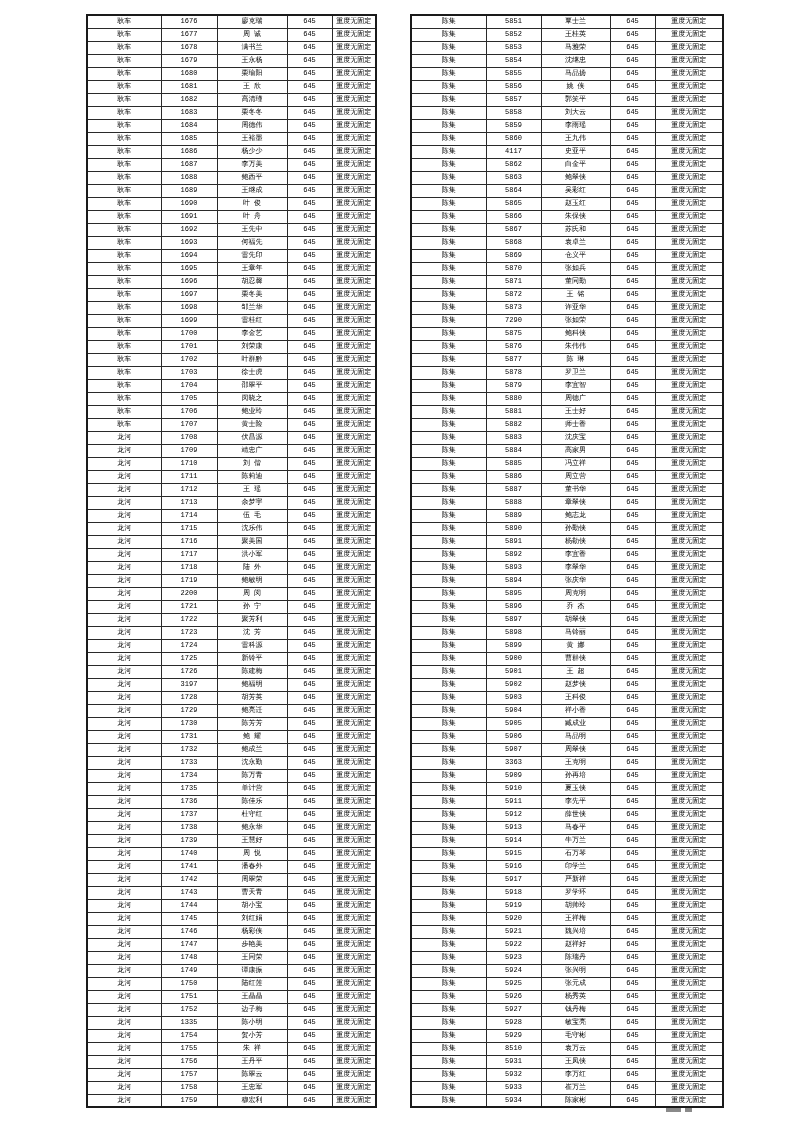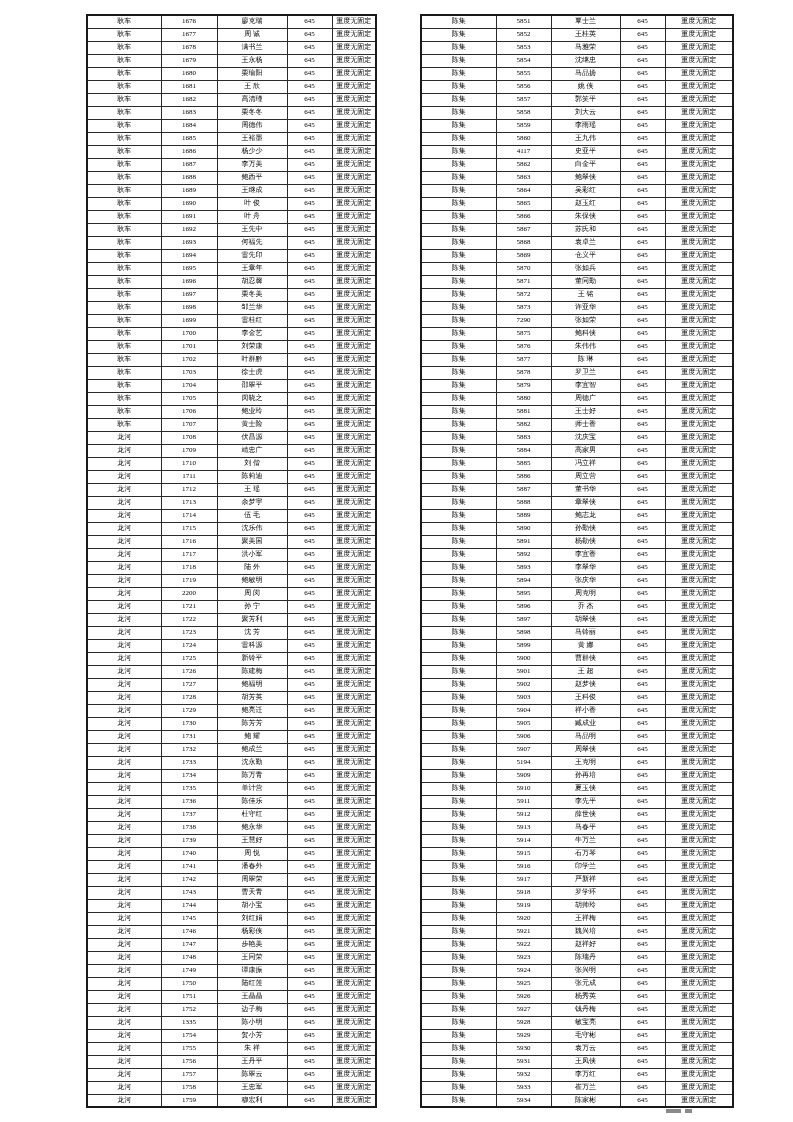--- a/index.html
+++ b/index.html
@@ -1,32 +1,32 @@
 <!DOCTYPE html>
 <html><head>
 <meta charset="utf-8">
 <style>
   html,body{margin:0;padding:0;}
   .page{
     position:relative;
     width:793px;height:1122px;
     background:#ffffff;
     overflow:hidden;
-    font-family:Liberation Serif, serif;
+    font-family:Liberation Mono, monospace;
     color:#000;
   }
   table.roster{
     position:absolute;
     top:14px;
     border-collapse:collapse;
     table-layout:fixed;
     border:2px solid #1a1a1a;
   }
   table.roster.left{left:86px;width:289px;}
-  table.roster.right{left:420px;width:312px;padding-left:48px;}
+  table.roster.right{left:410px;width:312px;padding-left:48px;}
   table.roster tr{height:13px;}
   table.roster td{
     border:1px solid #2a2a2a;
     padding:0;
     font-size:7px;
     line-height:1;
     text-align:center;
     vertical-align:middle;
     white-space:nowrap;
     overflow:hidden;
@@ -414,21 +414,21 @@
         </tr>
         <tr>
           <td>龙河</td>
           <td>1726</td>
           <td>陈建梅</td>
           <td>645</td>
           <td>重度无固定</td>
         </tr>
         <tr>
           <td>龙河</td>
-          <td>1727</td>
+          <td>3197</td>
           <td>鲍福明</td>
           <td>645</td>
           <td>重度无固定</td>
         </tr>
         <tr>
           <td>龙河</td>
           <td>1728</td>
           <td>胡芳英</td>
           <td>645</td>
           <td>重度无固定</td>
@@ -1056,21 +1056,21 @@
         </tr>
         <tr>
           <td>陈集</td>
           <td>5907</td>
           <td>周翠侠</td>
           <td>645</td>
           <td>重度无固定</td>
         </tr>
         <tr>
           <td>陈集</td>
-          <td>5194</td>
+          <td>3363</td>
           <td>王克明</td>
           <td>645</td>
           <td>重度无固定</td>
         </tr>
         <tr>
           <td>陈集</td>
           <td>5909</td>
           <td>孙再培</td>
           <td>645</td>
           <td>重度无固定</td>
@@ -1210,21 +1210,21 @@
         </tr>
         <tr>
           <td>陈集</td>
           <td>5929</td>
           <td>毛守彬</td>
           <td>645</td>
           <td>重度无固定</td>
         </tr>
         <tr>
           <td>陈集</td>
-          <td>5930</td>
+          <td>8510</td>
           <td>袁万云</td>
           <td>645</td>
           <td>重度无固定</td>
         </tr>
         <tr>
           <td>陈集</td>
           <td>5931</td>
           <td>王凤侠</td>
           <td>645</td>
           <td>重度无固定</td>

